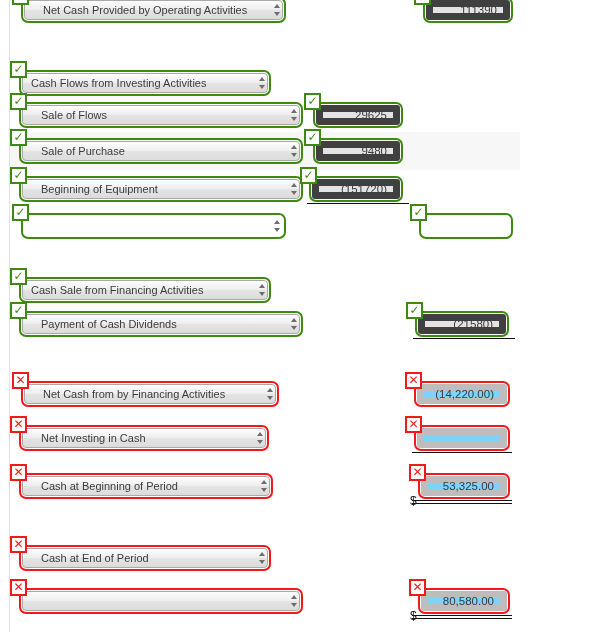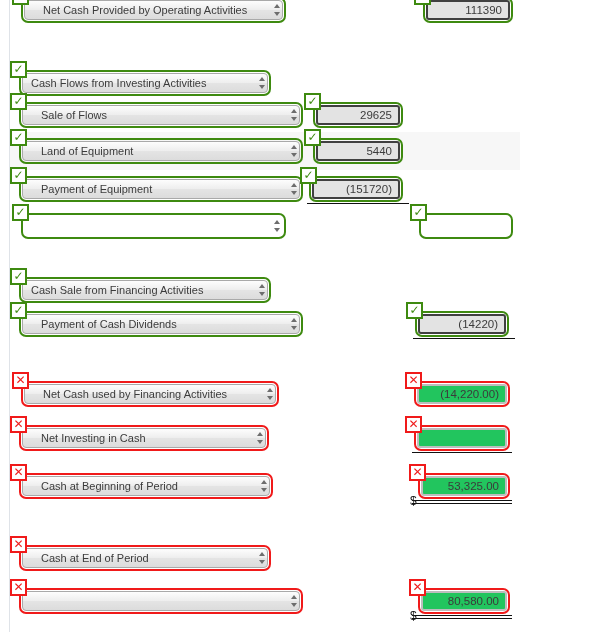--- a/index.html
+++ b/index.html
@@ -116,34 +116,34 @@
   }
   .stepper i.up   { top: 1px;    border-bottom: 4px solid #6d6d6d; }
   .stepper i.down { bottom: 1px; border-top: 4px solid #6d6d6d; }
 
   
   .amt {
     position: absolute;
     left: 3px; top: 3px;
     width: calc(100% - 6px);
     height: 20px;
-    border: 2px solid #404040;
+    border: 7px solid #404040;
     border-radius: 3px;
     background: #e3e3e3;
     font: 11.5px/18px "Liberation Sans","DejaVu Sans",sans-serif;
     color: #3b3b3b;
     text-align: right;
     padding: 0 6px;
     z-index: 4;
     display: flex;
     align-items: center;
     justify-content: flex-end;
   }
   .field.bad .amt {
-    background: #22c55e;
+    background: #7dd3fc;
     border-color: #bdbdbd;
   }
 
   
   .dollar {
     position: absolute;
     font: 12px/12px "Liberation Sans","DejaVu Sans",sans-serif;
     color: #1a1a1a;
     z-index: 7;
   }
@@ -200,35 +200,35 @@
         <span class="ring"></span>
         <span class="badge">✓</span>
       </div>
       <div class="field" style="left: 313px; top: 102px; width: 90px;">
         <div class="amt">29625</div>
         <span class="ring"></span>
         <span class="badge">✓</span>
       </div>
       <div class="zebra" style="top: 132px; height: 38px;"></div>
       <div class="field" style="left: 19px; top: 138px; width: 284px;">
-        <div class="sel indent">Land of Equipment</div>
+        <div class="sel indent">Sale of Purchase</div>
         <span class="stepper">
           <i class="up"></i>
           <i class="down"></i>
         </span>
         <span class="ring"></span>
         <span class="badge">✓</span>
       </div>
       <div class="field" style="left: 313px; top: 138px; width: 90px;">
-        <div class="amt">5440</div>
+        <div class="amt">9480</div>
         <span class="ring"></span>
         <span class="badge">✓</span>
       </div>
       <div class="field" style="left: 19px; top: 176px; width: 284px;">
-        <div class="sel indent">Payment of Equipment</div>
+        <div class="sel indent">Beginning of Equipment</div>
         <span class="stepper">
           <i class="up"></i>
           <i class="down"></i>
         </span>
         <span class="ring"></span>
         <span class="badge">✓</span>
       </div>
       <div class="field" style="left: 309px; top: 176px; width: 94px;">
         <div class="amt">(151720)</div>
         <span class="ring"></span>
@@ -259,27 +259,27 @@
       <div class="field" style="left: 19px; top: 311px; width: 284px;">
         <div class="sel indent">Payment of Cash Dividends</div>
         <span class="stepper">
           <i class="up"></i>
           <i class="down"></i>
         </span>
         <span class="ring"></span>
         <span class="badge">✓</span>
       </div>
       <div class="field" style="left: 415px; top: 311px; width: 94px;">
-        <div class="amt">(14220)</div>
+        <div class="amt">(21580)</div>
         <span class="ring"></span>
         <span class="badge">✓</span>
       </div>
       <div class="rule-single" style="left: 413px; width: 102px; top: 338px;"></div>
       <div class="field bad" style="left: 21px; top: 381px; width: 258px;">
-        <div class="sel indent">Net Cash used by Financing Activities</div>
+        <div class="sel indent">Net Cash from by Financing Activities</div>
         <span class="stepper">
           <i class="up"></i>
           <i class="down"></i>
         </span>
         <span class="ring"></span>
         <span class="badge">✕</span>
       </div>
       <div class="field bad" style="left: 414px; top: 381px; width: 96px;">
         <div class="amt">(14,220.00)</div>
         <span class="ring"></span>

